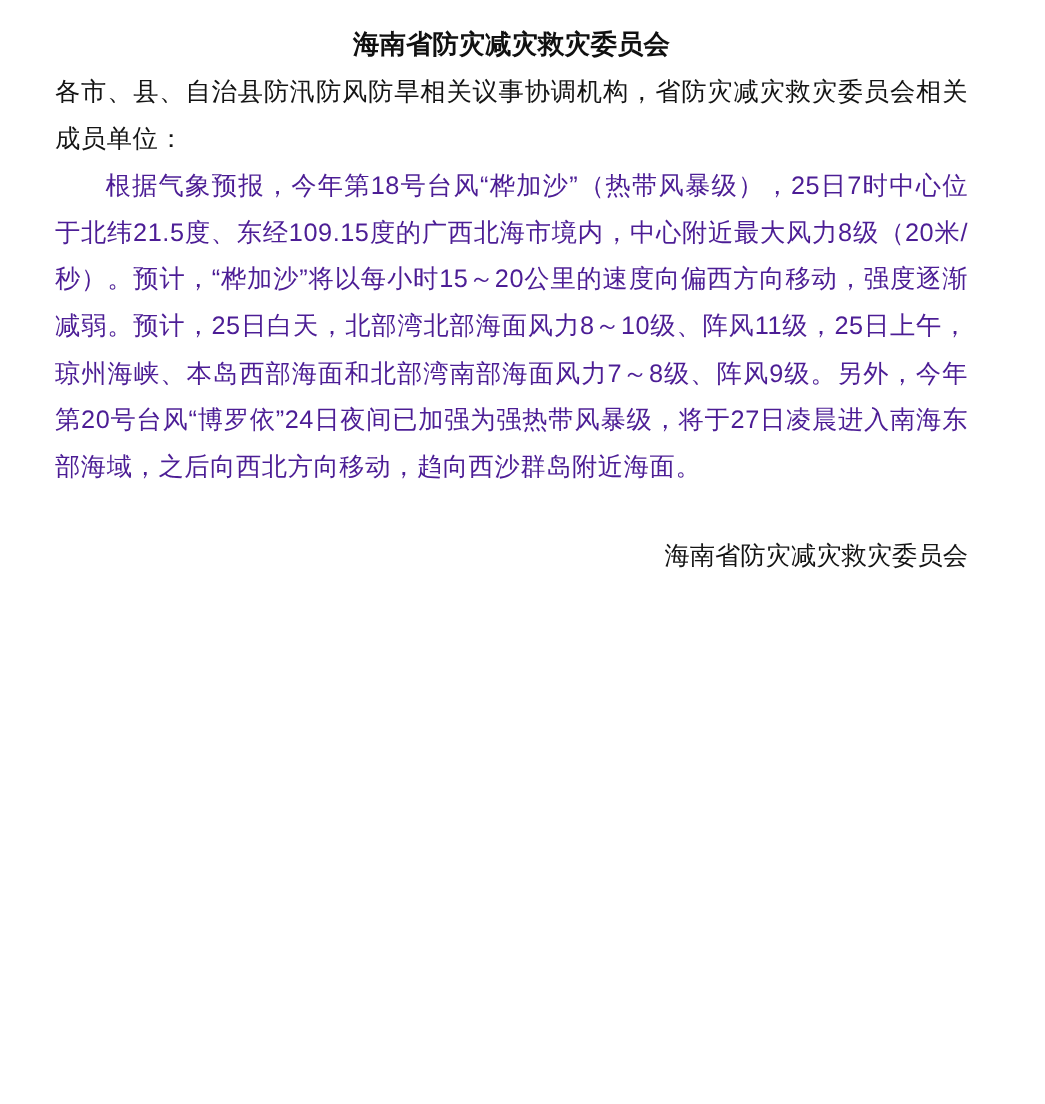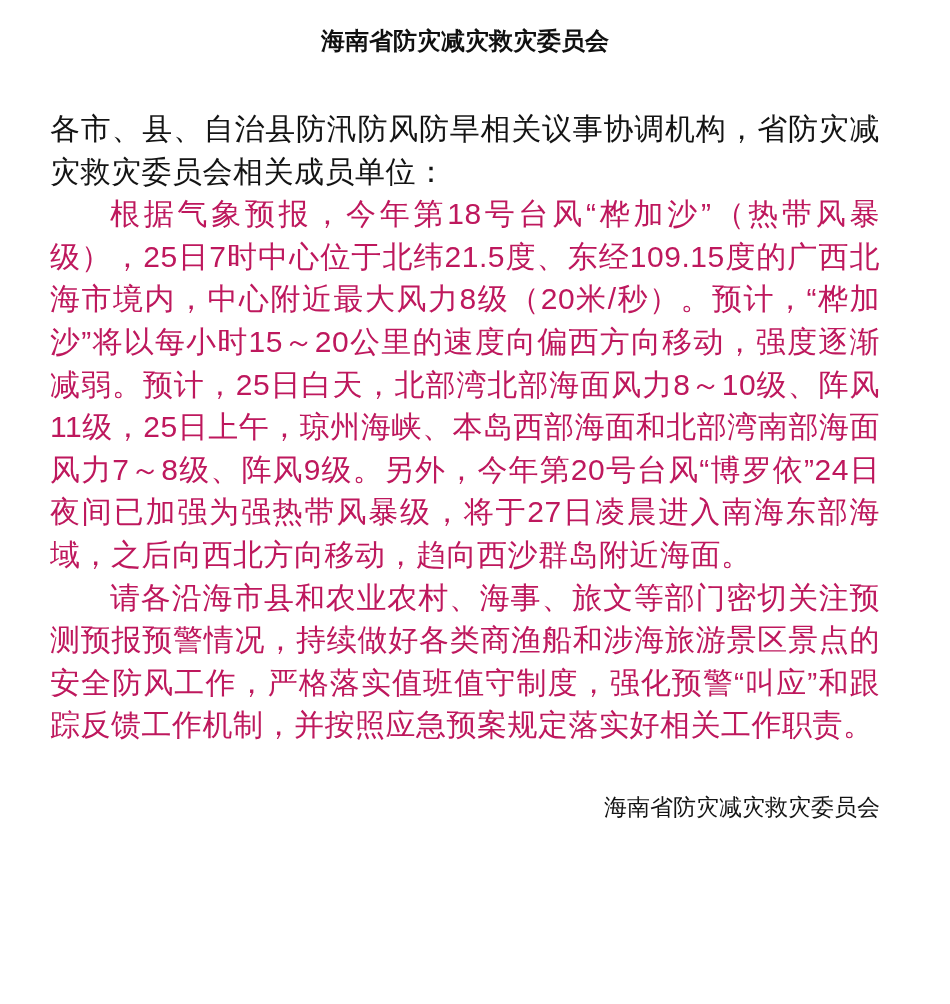--- a/index.html
+++ b/index.html
@@ -19,36 +19,35 @@
     overflow: hidden;
   }
   .title {
     text-align: center;
     font-size: 24px;
     font-weight: 700;
     line-height: 42px;
     color: #101010;
   }
   .content {
-    margin-top: 46px;
-    font-size: 30px;
+    font-size: 23px;
     line-height: 42.6px;
     text-align: justify;
     text-justify: inter-ideograph;
     letter-spacing: 0.5px;
   }
   .para {
     margin: 0;
     padding: 0;
   }
   .para.indent {
     text-indent: 2em;
   }
   .run.normal {
-    color: #be185d;
+    color: #4c1d95;
     font-weight: 400;
   }
   .run.red-bold {
     color: #e2374b;
     font-weight: 700;
   }
   .footer {
     margin-top: 38px;
     text-align: right;
     font-size: 23px;
@@ -65,21 +64,20 @@
 <div class="page">
 
   <div class="title">
       <div>海南省防灾减灾救灾委员会</div>
     </div>
 
   <div class="content">
     <p class="para">各市、县、自治县防汛防风防旱相关议事协调机构，省防灾减灾救灾委员会相关成员单位：</p>
     <div>
         <p class="para indent"><span class="run normal">根据气象预报，今年第18号台风“桦加沙”（热带风暴级），25日7时中心位于北纬21.5度、东经109.15度的广西北海市境内，中心附近最大风力8级（20米/秒）。预计，“桦加沙”将以每小时15～20公里的速度向偏西方向移动，强度逐渐减弱。预计，25日白天，北部湾北部海面风力8～10级、阵风11级，25日上午，琼州海峡、本岛西部海面和北部湾南部海面风力7～8级、阵风9级。另外，今年第20号台风“博罗依”24日夜间已加强为强热带风暴级，将于27日凌晨进入南海东部海域，之后向西北方向移动，趋向西沙群岛附近海面。</span></p>
-        <p class="para indent"><span class="run normal">请各沿海市县和农业农村、海事、旅文等部门密切关注预测预报预警情况，持续做好各类商渔船和涉海旅游景区景点的安全防风工作，严格落实值班值守制度，强化预警“叫应”和跟踪反馈工作机制，并按照应急预案规定落实好相关工作职责。</span></p>
       </div>
   </div>
 
   <div class="footer">
     <div>海南省防灾减灾救灾委员会</div>
   </div>
 
 </div>
 
 </body></html>

